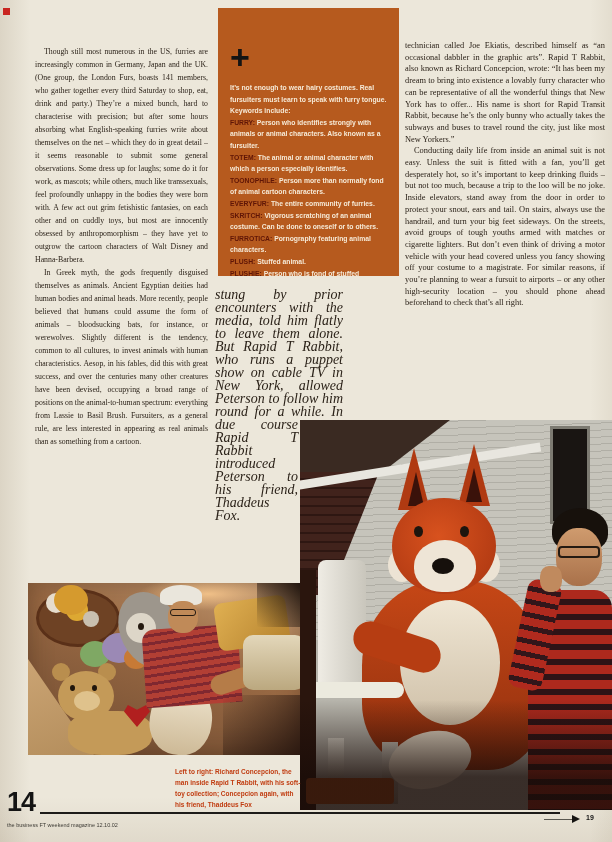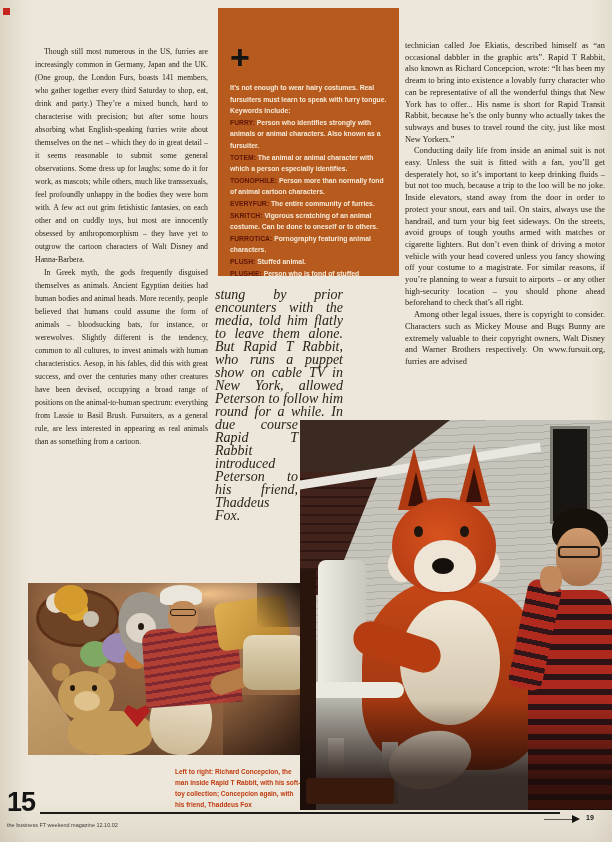--- a/index.html
+++ b/index.html
@@ -149,21 +149,20 @@
 
   <div class="col col2">
     <div class="sp1"></div>
     <div class="sp2"></div>
     <p>stung by prior encounters with the media, told him flatly to leave them alone. But Rapid T Rabbit, who runs a puppet show on cable TV in New York, allowed Peterson to follow him round for a while. In due course Rapid T Rabbit introduced Peterson to his friend, Thaddeus Fox.</p>
   </div>
 
   <div class="col col3">
     <p>technician called Joe Ekiatis, described himself as “an occasional dabbler in the graphic arts”. Rapid T Rabbit, also known as Richard Concepcion, wrote: “It has been my dream to bring into existence a lovably furry character who can be representative of all the wonderful things that New York has to offer... His name is short for Rapid Transit Rabbit, because he’s the only bunny who actually takes the subways and buses to travel round the city, just like most New Yorkers.”</p>
     <p class="ind">Conducting daily life from inside an animal suit is not easy. Unless the suit is fitted with a fan, you’ll get desperately hot, so it’s important to keep drinking fluids – but not too much, because a trip to the loo will be no joke. Inside elevators, stand away from the door in order to protect your snout, ears and tail. On stairs, always use the handrail, and turn your big feet sideways. On the streets, avoid groups of tough youths armed with matches or cigarette lighters. But don’t even think of driving a motor vehicle with your head covered unless you fancy showing off your costume to a magistrate. For similar reasons, if you’re planning to wear a fursuit to airports – or any other high-security location – you should phone ahead beforehand to check that’s all right.</p>
-    <p class="ind">Among other legal issues, there is copyright to consider. Characters such as Mickey Mouse and Bugs Bunny are extremely valuable to their copyright owners, Walt Disney and Warner Brothers respectively. On www.fursuit.org, furries are advised</p>
   </div>
 
   <div class="photo photoPlush">
     <div class="glowTop"></div>
     <div class="floor"></div>
     <div class="basket"></div>
     <div class="bk1"></div>
     <div class="bk2"></div>
     <div class="bk3"></div>
     <div class="bearYellow"></div>
@@ -224,21 +223,21 @@
     <div class="manFace"></div>
     <div class="manGlasses"></div>
     <div class="manHand"></div>
     <div class="darkLeft"></div>
     <div class="warmPatch"></div>
     <div class="shadowBottom"></div>
   </div>
 
   <div class="abs caption">Left to right: Richard Concepcion, the man inside Rapid T Rabbit, with his soft-toy collection; Concepcion again, with his friend, Thaddeus Fox</div>
 
-  <div class="abs pagenum">15</div>
+  <div class="abs pagenum">14</div>
   <div class="abs footrule"></div>
   <div class="abs foottext">the business FT weekend magazine 12.10.02</div>
   <div class="abs cont">
     <span class="line"></span>
     <span class="head"></span>
     <span class="num">19</span>
   </div>
 
 </div>
 

